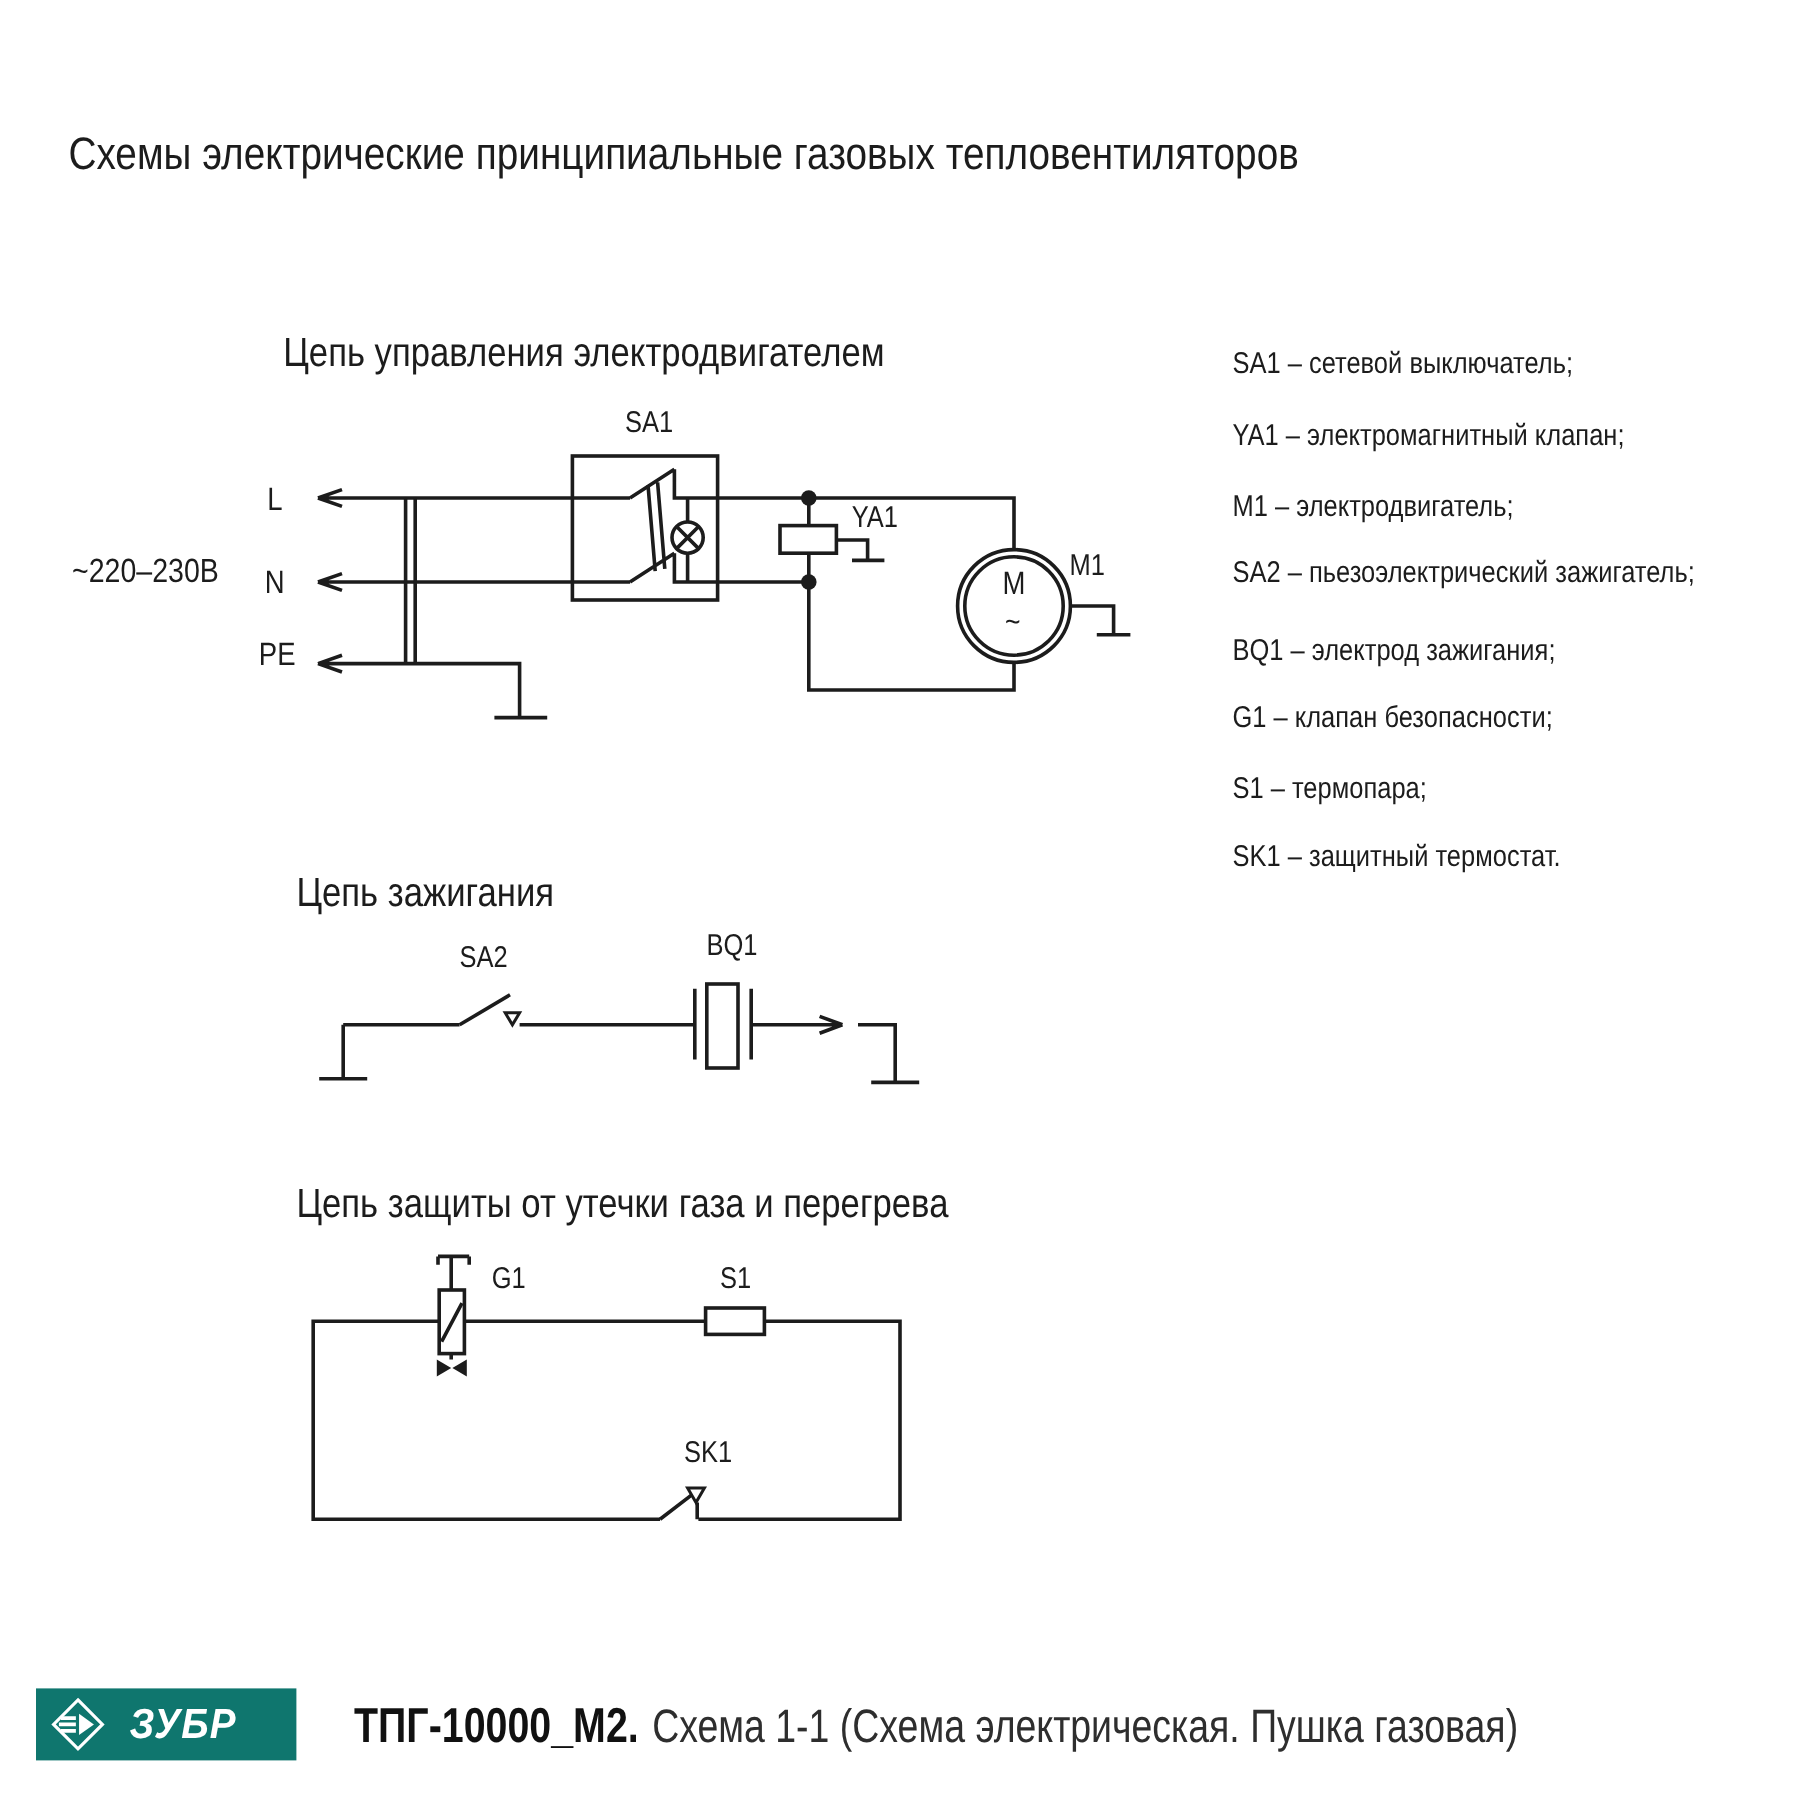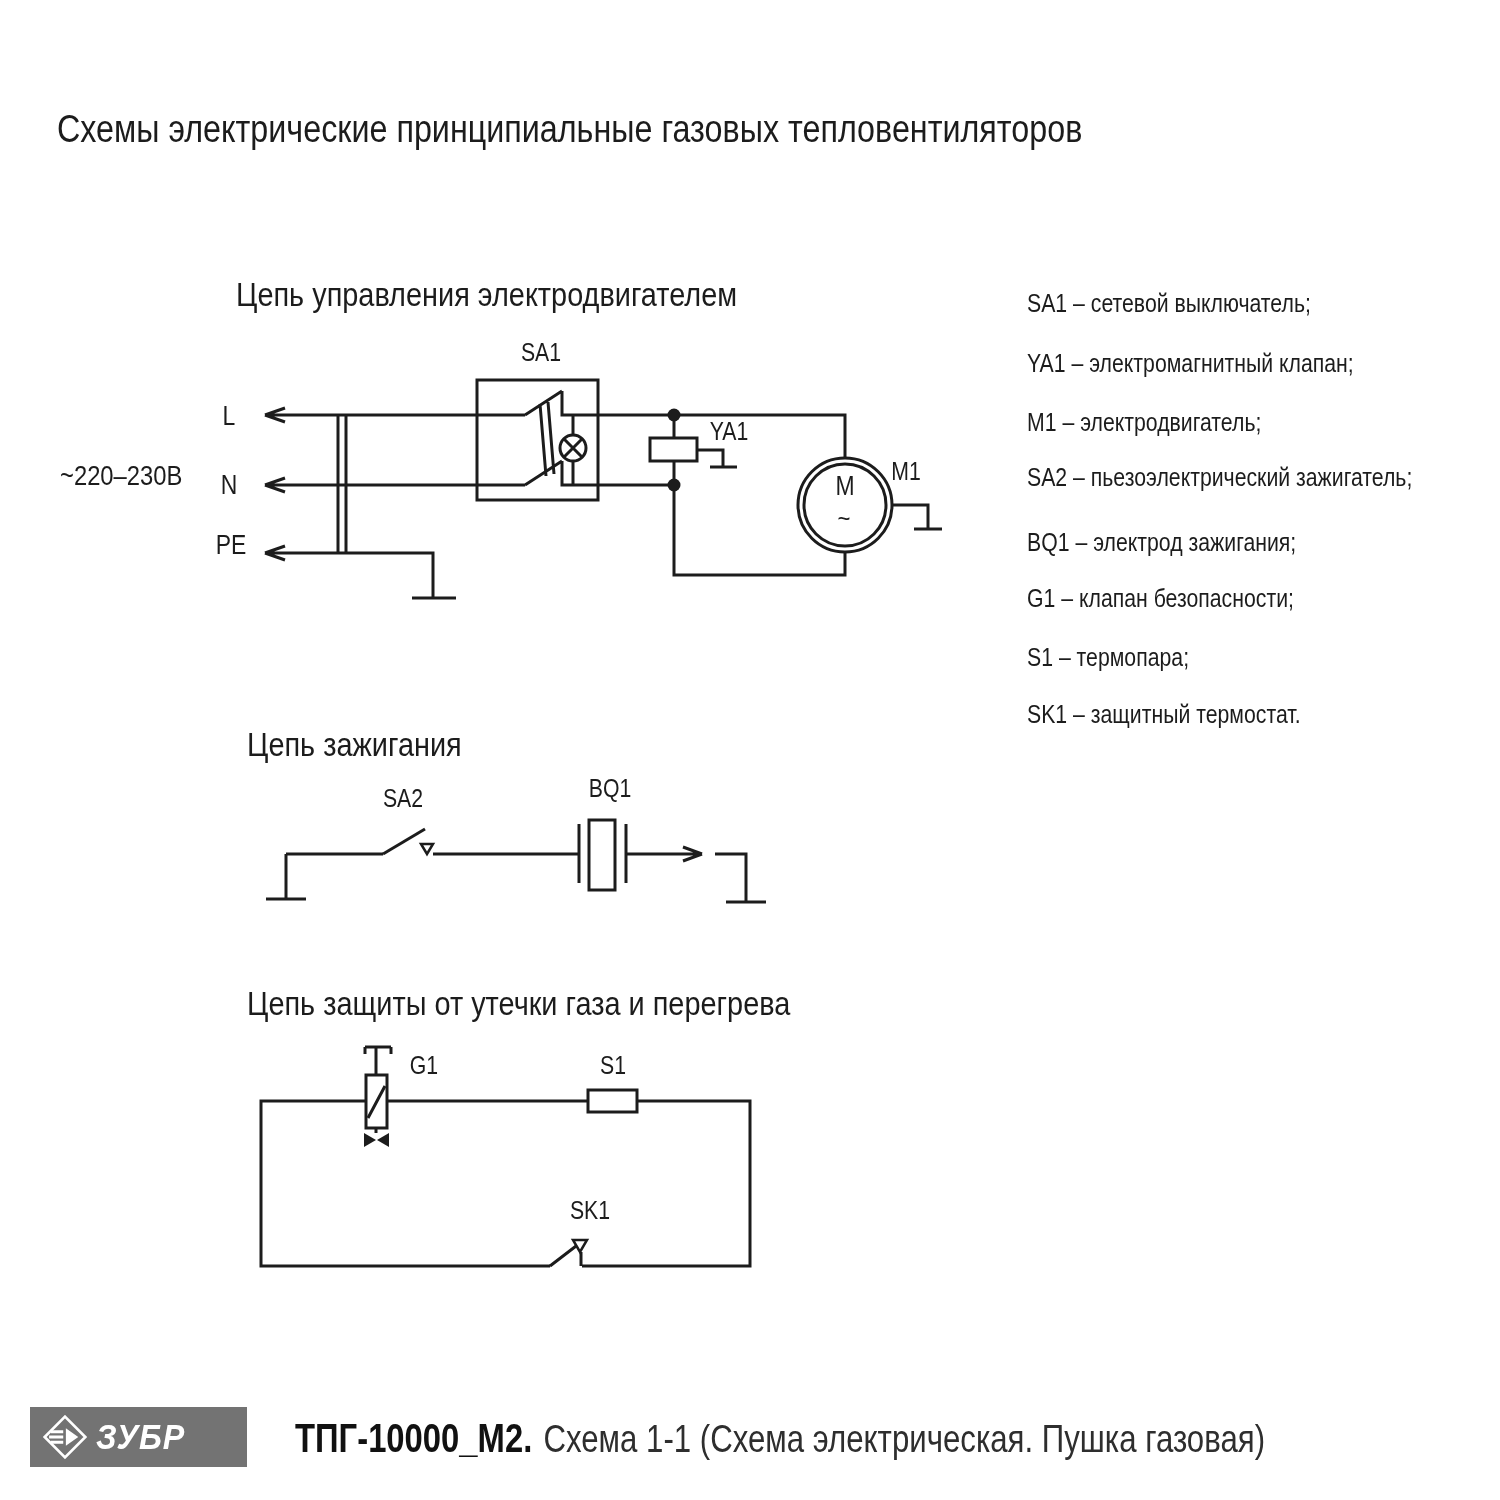--- a/index.html
+++ b/index.html
@@ -7,21 +7,21 @@
     width:1500px; height:1500px; position:relative; background:#ffffff;
     font-family:"Liberation Sans", sans-serif; color:#1c1c1c; overflow:hidden;
   }
   #schematic { position:absolute; left:0; top:0; }
   .lbl { position:absolute; white-space:nowrap; line-height:1; color:#1c1c1c; }
   .l { transform:scaleX(.85); transform-origin:left top; }
   .c { text-align:center; width:300px; margin-left:-150px; transform:scaleX(.85); transform-origin:center top; }
   .legend-item { position:absolute; left:1027px; font-size:25px; white-space:nowrap;
                  transform:scaleX(.85); transform-origin:left top; color:#1c1c1c; }
   #logo-box { position:absolute; left:30px; top:1407px; width:217px; height:60px;
-              background:#737373; display:flex; align-items:center; gap:8px;
+              background:#0f766e; display:flex; align-items:center; gap:20px;
               padding-left:12px; box-sizing:border-box; }
   #brand-name { font-size:35px; font-weight:700; font-style:italic; color:#ffffff;
                 letter-spacing:1px; transform:scaleX(.92); transform-origin:left center; }
   #footer-line { position:absolute; left:295px; top:1415px; white-space:nowrap;
                  transform:scaleX(.8); transform-origin:left top; }
   #footer-line .model { font-size:41px; font-weight:700; color:#111111; }
   #footer-line .caption { font-size:39px; font-weight:400; color:#2e2e2e; margin-left:14px; }
 </style>
 </head>
 <body>

